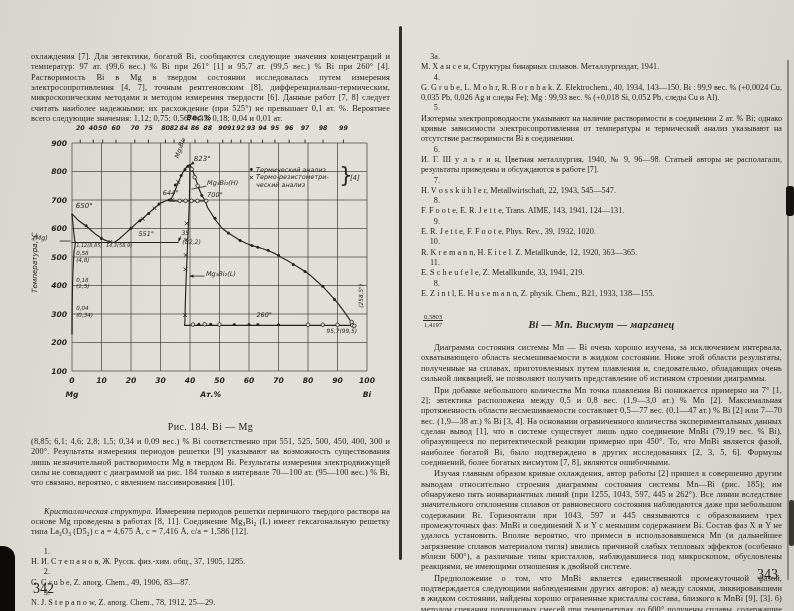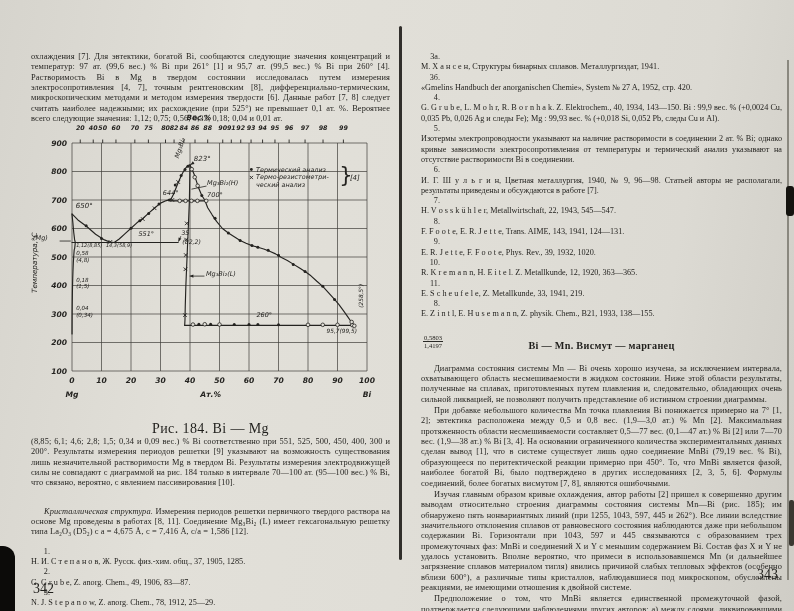--- a/index.html
+++ b/index.html
@@ -14,21 +14,21 @@
     padding-left:44px;
   }
   .para{font-size:8.4px;line-height:10.35px;text-align:justify;letter-spacing:0.1px;}
   .indent{text-indent:13px;}
   .lead-italic{font-style:italic;}
   .refs{font-size:8.2px;line-height:10.3px;}
   .ref-row{display:flex;flex-direction:column;}
   .ref-num{width:19px;text-align:right;margin-right:4px;flex:none;}
   .ref-text{flex:1;text-align:justify;}
   .page-num{position:absolute;font-size:14px;}
-  .caption{font-size:14px;text-align:center;letter-spacing:0.4px;}
+  .caption{font-size:10px;text-align:center;letter-spacing:0.4px;}
   .ratio{position:absolute;font-size:6.6px;line-height:7.2px;text-align:center;}
   .ratio .top{display:block;border-bottom:0.8px solid #2a2926;padding:0 1px;}
   .main-heading{font-weight:bold;font-size:10.2px;text-align:center;letter-spacing:0.3px;}
   
   .binding-line{position:absolute;left:399px;top:26px;width:3px;height:534px;background:#181713;opacity:.88;border-radius:2px;}
   .blob-bl{position:absolute;left:0;top:546px;width:15px;height:65px;background:#0c0b09;border-top-right-radius:12px;}
   .edge-right-line{position:absolute;left:787px;top:60px;width:2px;height:520px;background:#8a887f;}
   .edge-right-mark{position:absolute;left:786px;top:186px;width:8px;height:30px;background:#14130f;border-radius:3px;}
   .edge-right-mark2{position:absolute;left:789px;top:500px;width:5px;height:46px;background:#3a3831;border-radius:2px;}
 </style>
@@ -286,24 +286,20 @@
   <span class="page-num" style="left:33px;top:581px;">342</span>
 
   <div style="position:absolute;left:421px;top:52px;width:361px;">
     <div class="refs">
 
         <div class="ref-row">
           <span class="ref-num">3а.</span>
           <span class="ref-text">М. Х а н с е н, Структуры бинарных сплавов. Металлургиздат, 1941.</span>
         </div>
 
-        <div class="ref-row">
-          <span class="ref-num">3б.</span>
-          <span class="ref-text">«Gmelins Handbuch der anorganischen Chemie», System № 27 A, 1952, стр. 420.</span>
-        </div>
 
         <div class="ref-row">
           <span class="ref-num">4.</span>
           <span class="ref-text">G. G r u b e, L. M o h r, R. B o r n h a k. Z. Elektrochem., 40, 1934, 143—150. Bi : 99,9 вес. % (+0,0024 Cu, 0,035 Pb, 0,026 Ag и следы Fe); Mg : 99,93 вес. % (+0,018 Si, 0,052 Pb, следы Cu и Al).</span>
         </div>
 
         <div class="ref-row">
           <span class="ref-num">5.</span>
           <span class="ref-text">Изотермы электропроводности указывают на наличие растворимости в соединении 2 ат. % Bi; однако кривые зависимости электросопротивления от температуры и термический анализ указывают на отсутствие растворимости Bi в соединении.</span>
         </div>
@@ -342,21 +338,21 @@
           <span class="ref-num">8.</span>
           <span class="ref-text">E. Z i n t l, E. H u s e m a n n, Z. physik. Chem., B21, 1933, 138—155.</span>
         </div>
       </div>
 
     <div style="position:relative;margin-top:14px;height:22px;">
       <span class="ratio" style="left:2px;top:0;">
         <span class="top">0,5803</span>
         <span>1,4197</span>
       </span>
-      <div class="main-heading" style="padding-top:6px;">Bi — Mn. Висмут — марганец</div>
+      <div class="main-heading" style="padding-top:6px;font-style:italic;">Bi — Mn. Висмут — марганец</div>
     </div>
 
     <div style="margin-top:8px;">
 
         <p class="para indent" style="margin:0 0 1px 0;">Диаграмма состояния системы Mn — Bi очень хорошо изучена, за исключением интервала, охватывающего область несмешиваемости в жидком состоянии. Ниже этой области результаты, полученные на сплавах, приготовленных путем плавления и, следовательно, обладающих очень сильной ликвацией, не позволяют получить представление об истинном строении диаграммы.</p>
 
         <p class="para indent" style="margin:0 0 1px 0;">При добавке небольшого количества Mn точка плавления Bi понижается примерно на 7° [1, 2]; эвтектика расположена между 0,5 и 0,8 вес. (1,9—3,0 ат.) % Mn [2]. Максимальная протяженность области несмешиваемости составляет 0,5—77 вес. (0,1—47 ат.) % Bi [2] или 7—70 вес. (1,9—38 ат.) % Bi [3, 4]. На основании ограниченного количества экспериментальных данных сделан вывод [1], что в системе существует лишь одно соединение MnBi (79,19 вес. % Bi), образующееся по перитектической реакции примерно при 450°. То, что MnBi является фазой, наиболее богатой Bi, было подтверждено в других исследованиях [2, 3, 5, 6]. Формулы соединений, более богатых висмутом [7, 8], являются ошибочными.</p>
 
         <p class="para indent" style="margin:0 0 1px 0;">Изучая главным образом кривые охлаждения, автор работы [2] пришел к совершенно другим выводам относительно строения диаграммы состояния системы Mn—Bi (рис. 185); им обнаружено пять нонвариантных линий (при 1255, 1043, 597, 445 и 262°). Все линии вследствие значительного отклонения сплавов от равновесного состояния наблюдаются даже при небольшом содержании Bi. Горизонтали при 1043, 597 и 445 связываются с образованием трех промежуточных фаз: MnBi и соединений X и Y с меньшим содержанием Bi. Состав фаз X и Y не удалось установить. Вполне вероятно, что примеси в использовавшемся Mn (и дальнейшее загрязнение сплавов материалом тигля) явились причиной слабых тепловых эффектов (особенно вблизи 600°), а различные типы кристаллов, наблюдавшиеся под микроскопом, обусловлены реакциями, не имеющими отношения к двойной системе.</p>
 

